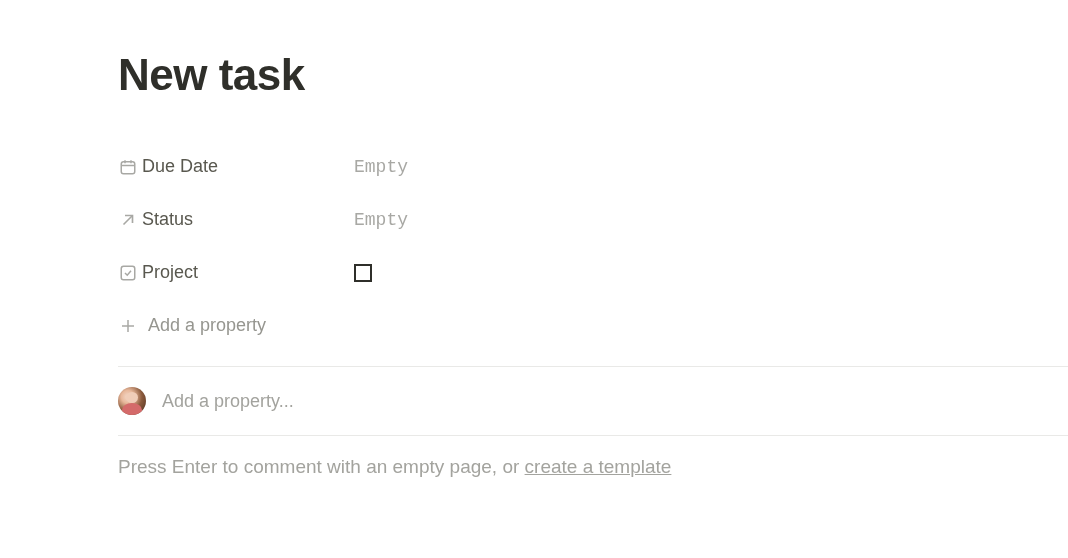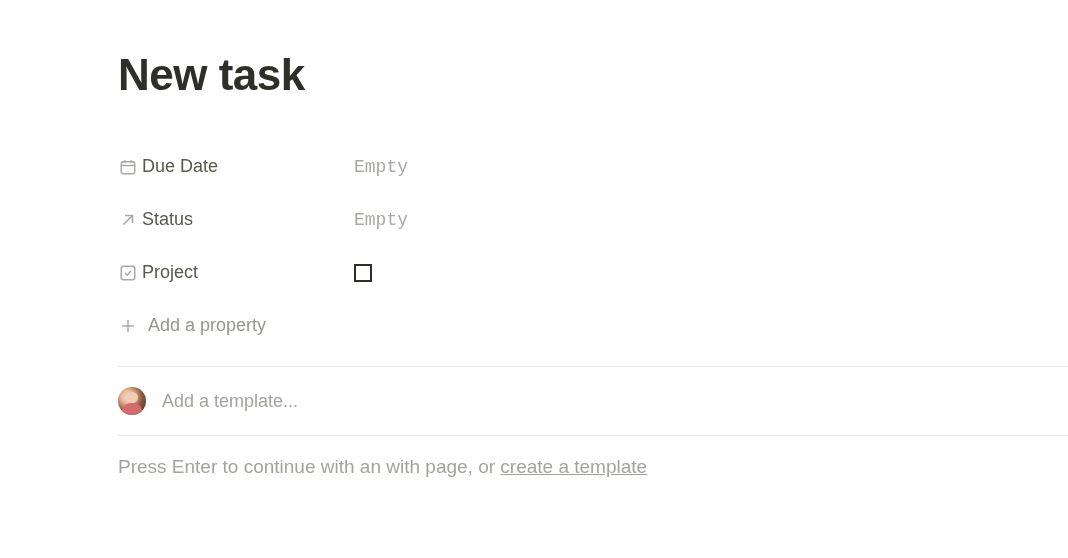--- a/index.html
+++ b/index.html
@@ -207,22 +207,22 @@
       </span>
       <span class="add-property-label">Add a property</span>
     </div>
 
   </div>
 
   <hr class="divider">
 
   <div class="comment-row">
     <div class="avatar"></div>
-    <span class="comment-placeholder">Add a template...</span>
+    <span class="comment-placeholder">Add a property...</span>
   </div>
 
   <hr class="divider" style="margin-top:0">
 
   <div class="hint-text">
-    <span>Press Enter to continue with an with page, or </span><a class="hint-link">create a template</a>
+    <span>Press Enter to comment with an empty page, or </span><a class="hint-link">create a template</a>
   </div>
 
 </div>
 
 </body></html>

